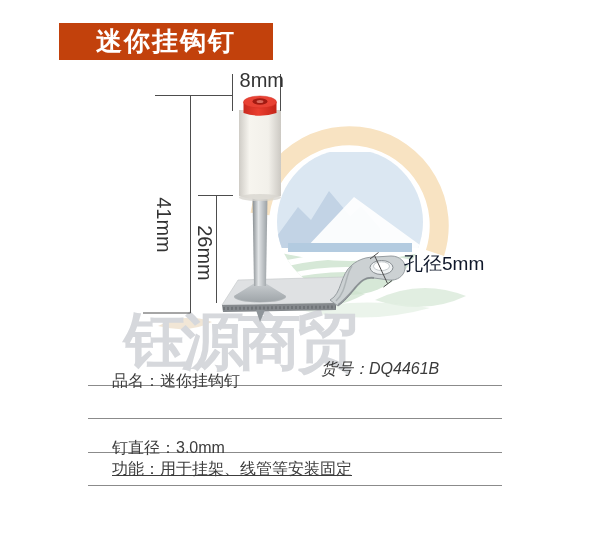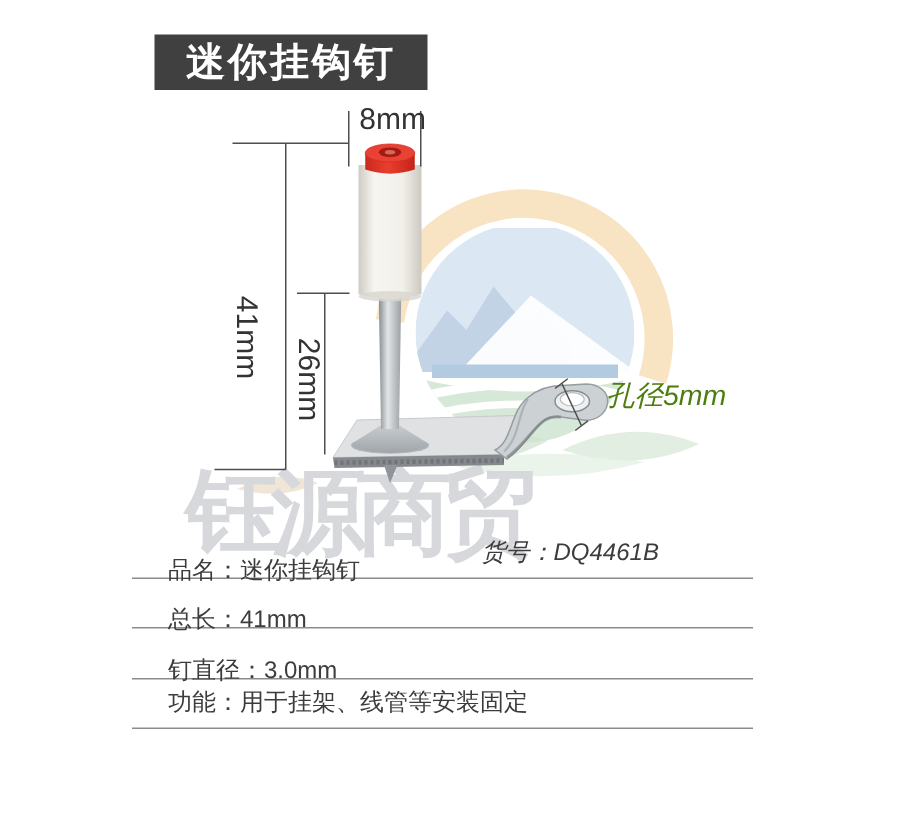--- a/index.html
+++ b/index.html
@@ -2,58 +2,57 @@
 <html><head>
 <meta charset="utf-8">
 <style>
   html,body{margin:0;padding:0;background:#ffffff;}
   .canvas{
     position:relative;width:610px;height:544px;background:#ffffff;overflow:hidden;
     font-family:"Liberation Sans", sans-serif;
   }
   
   .badge{
-    position:absolute;left:59px;top:23px;width:182px;height:37px;
-    background:#404040;color:#ffffff;font-size:26px;font-weight:bold;
+    position:absolute;left:59px;top:23px;width:214px;height:37px;
+    background:#c2410c;color:#ffffff;font-size:26px;font-weight:bold;
     display:flex;align-items:center;justify-content:center;letter-spacing:2px;
     z-index:6;
-    margin-left:44px;
   }
   
   .logo-svg{position:absolute;left:0;top:0;z-index:1;}
   
   .wm-text{
     position:absolute;left:124px;top:291px;width:380px;height:110px;
     font-family:"DejaVu Serif", serif;font-weight:bold;font-size:63px;
     line-height:100px;color:#d6d8dc;letter-spacing:-6px;white-space:nowrap;
     z-index:2;user-select:none;
   }
   
   .product-svg{position:absolute;left:0;top:0;z-index:3;}
   .dim-label{
     position:absolute;z-index:4;color:#333333;font-size:20px;
     width:56px;height:20px;line-height:20px;text-align:center;white-space:nowrap;
   }
   .dim-rot{transform:rotate(90deg);}
   .hole-label{
-    position:absolute;left:404px;top:251px;z-index:4;color:#4d7c0f;
-    font-size:19px;white-space:nowrap;font-style:italic;
+    position:absolute;left:404px;top:251px;z-index:4;color:#0f172a;
+    font-size:19px;white-space:nowrap;
   }
   
   .spec-table{position:absolute;left:88px;top:352px;width:414px;z-index:5;}
   .spec-row{
     display:flex;height:33.5px;box-sizing:border-box;
     border-bottom:1px solid #8b8b8b;align-items:center;
   }
   .spec-cell{
     font-size:16px;color:#3c3c3c;white-space:nowrap;line-height:33px;
   }
   .cell-1{width:233px;padding-left:24px;box-sizing:border-box;margin-top:24px;}
   .cell-2{flex:1;font-style:italic;}
-  .cell-full{width:100%;padding-left:24px;box-sizing:border-box;}
+  .cell-full{width:100%;padding-left:24px;box-sizing:border-box;text-decoration:underline;}
 </style>
 </head>
 <body>
 
 <div class="canvas">
 
   <svg class="logo-svg" width="610" height="544" viewBox="0 0 610 544">
     <defs>
       <clipPath id="lc">
           <circle cx="350" cy="222" r="73"></circle>
@@ -165,21 +164,20 @@
   <div class="hole-label">孔径5mm</div>
 
   <div class="badge">迷你挂钩钉</div>
 
   <div class="spec-table">
     <div class="spec-row">
       <div class="spec-cell cell-1">品名：迷你挂钩钉</div>
       <div class="spec-cell cell-2">货号：DQ4461B</div>
     </div>
     <div class="spec-row">
-      <div class="spec-cell cell-1">总长：41mm</div>
     </div>
     <div class="spec-row">
       <div class="spec-cell cell-1">钉直径：3.0mm</div>
     </div>
     <div class="spec-row">
       <div class="spec-cell cell-full">功能：用于挂架、线管等安装固定</div>
     </div>
   </div>
 
 </div>

